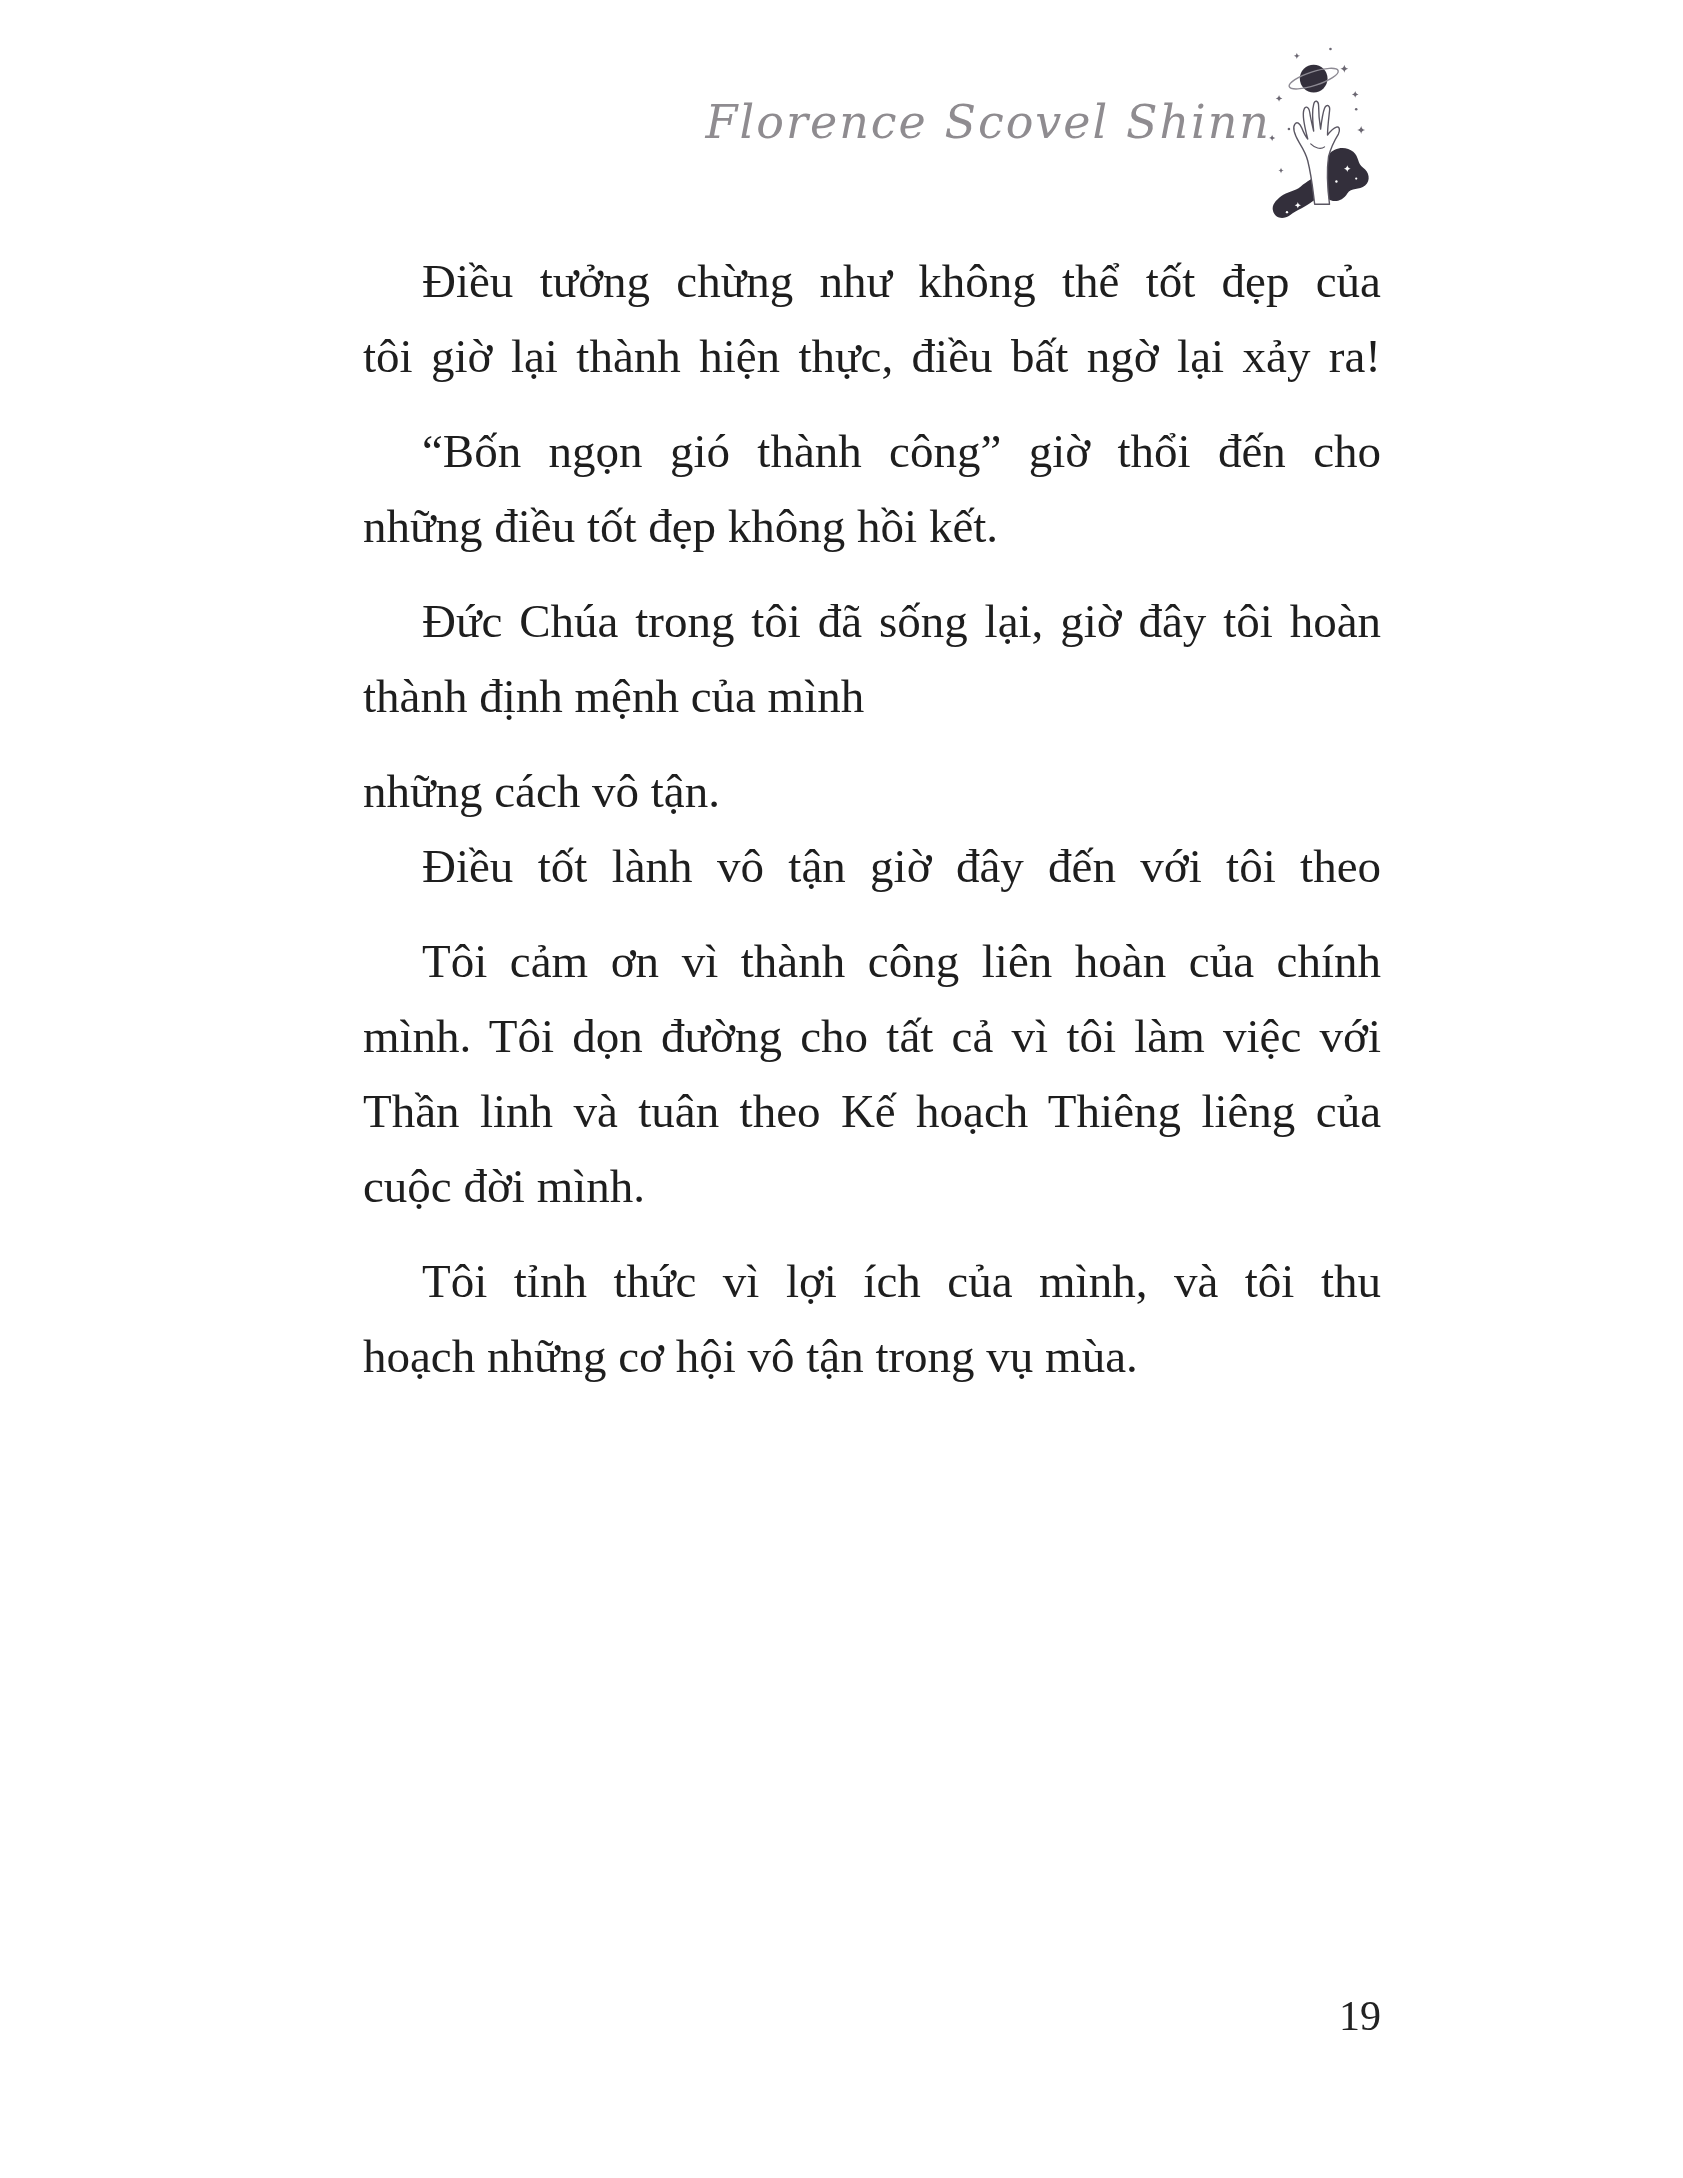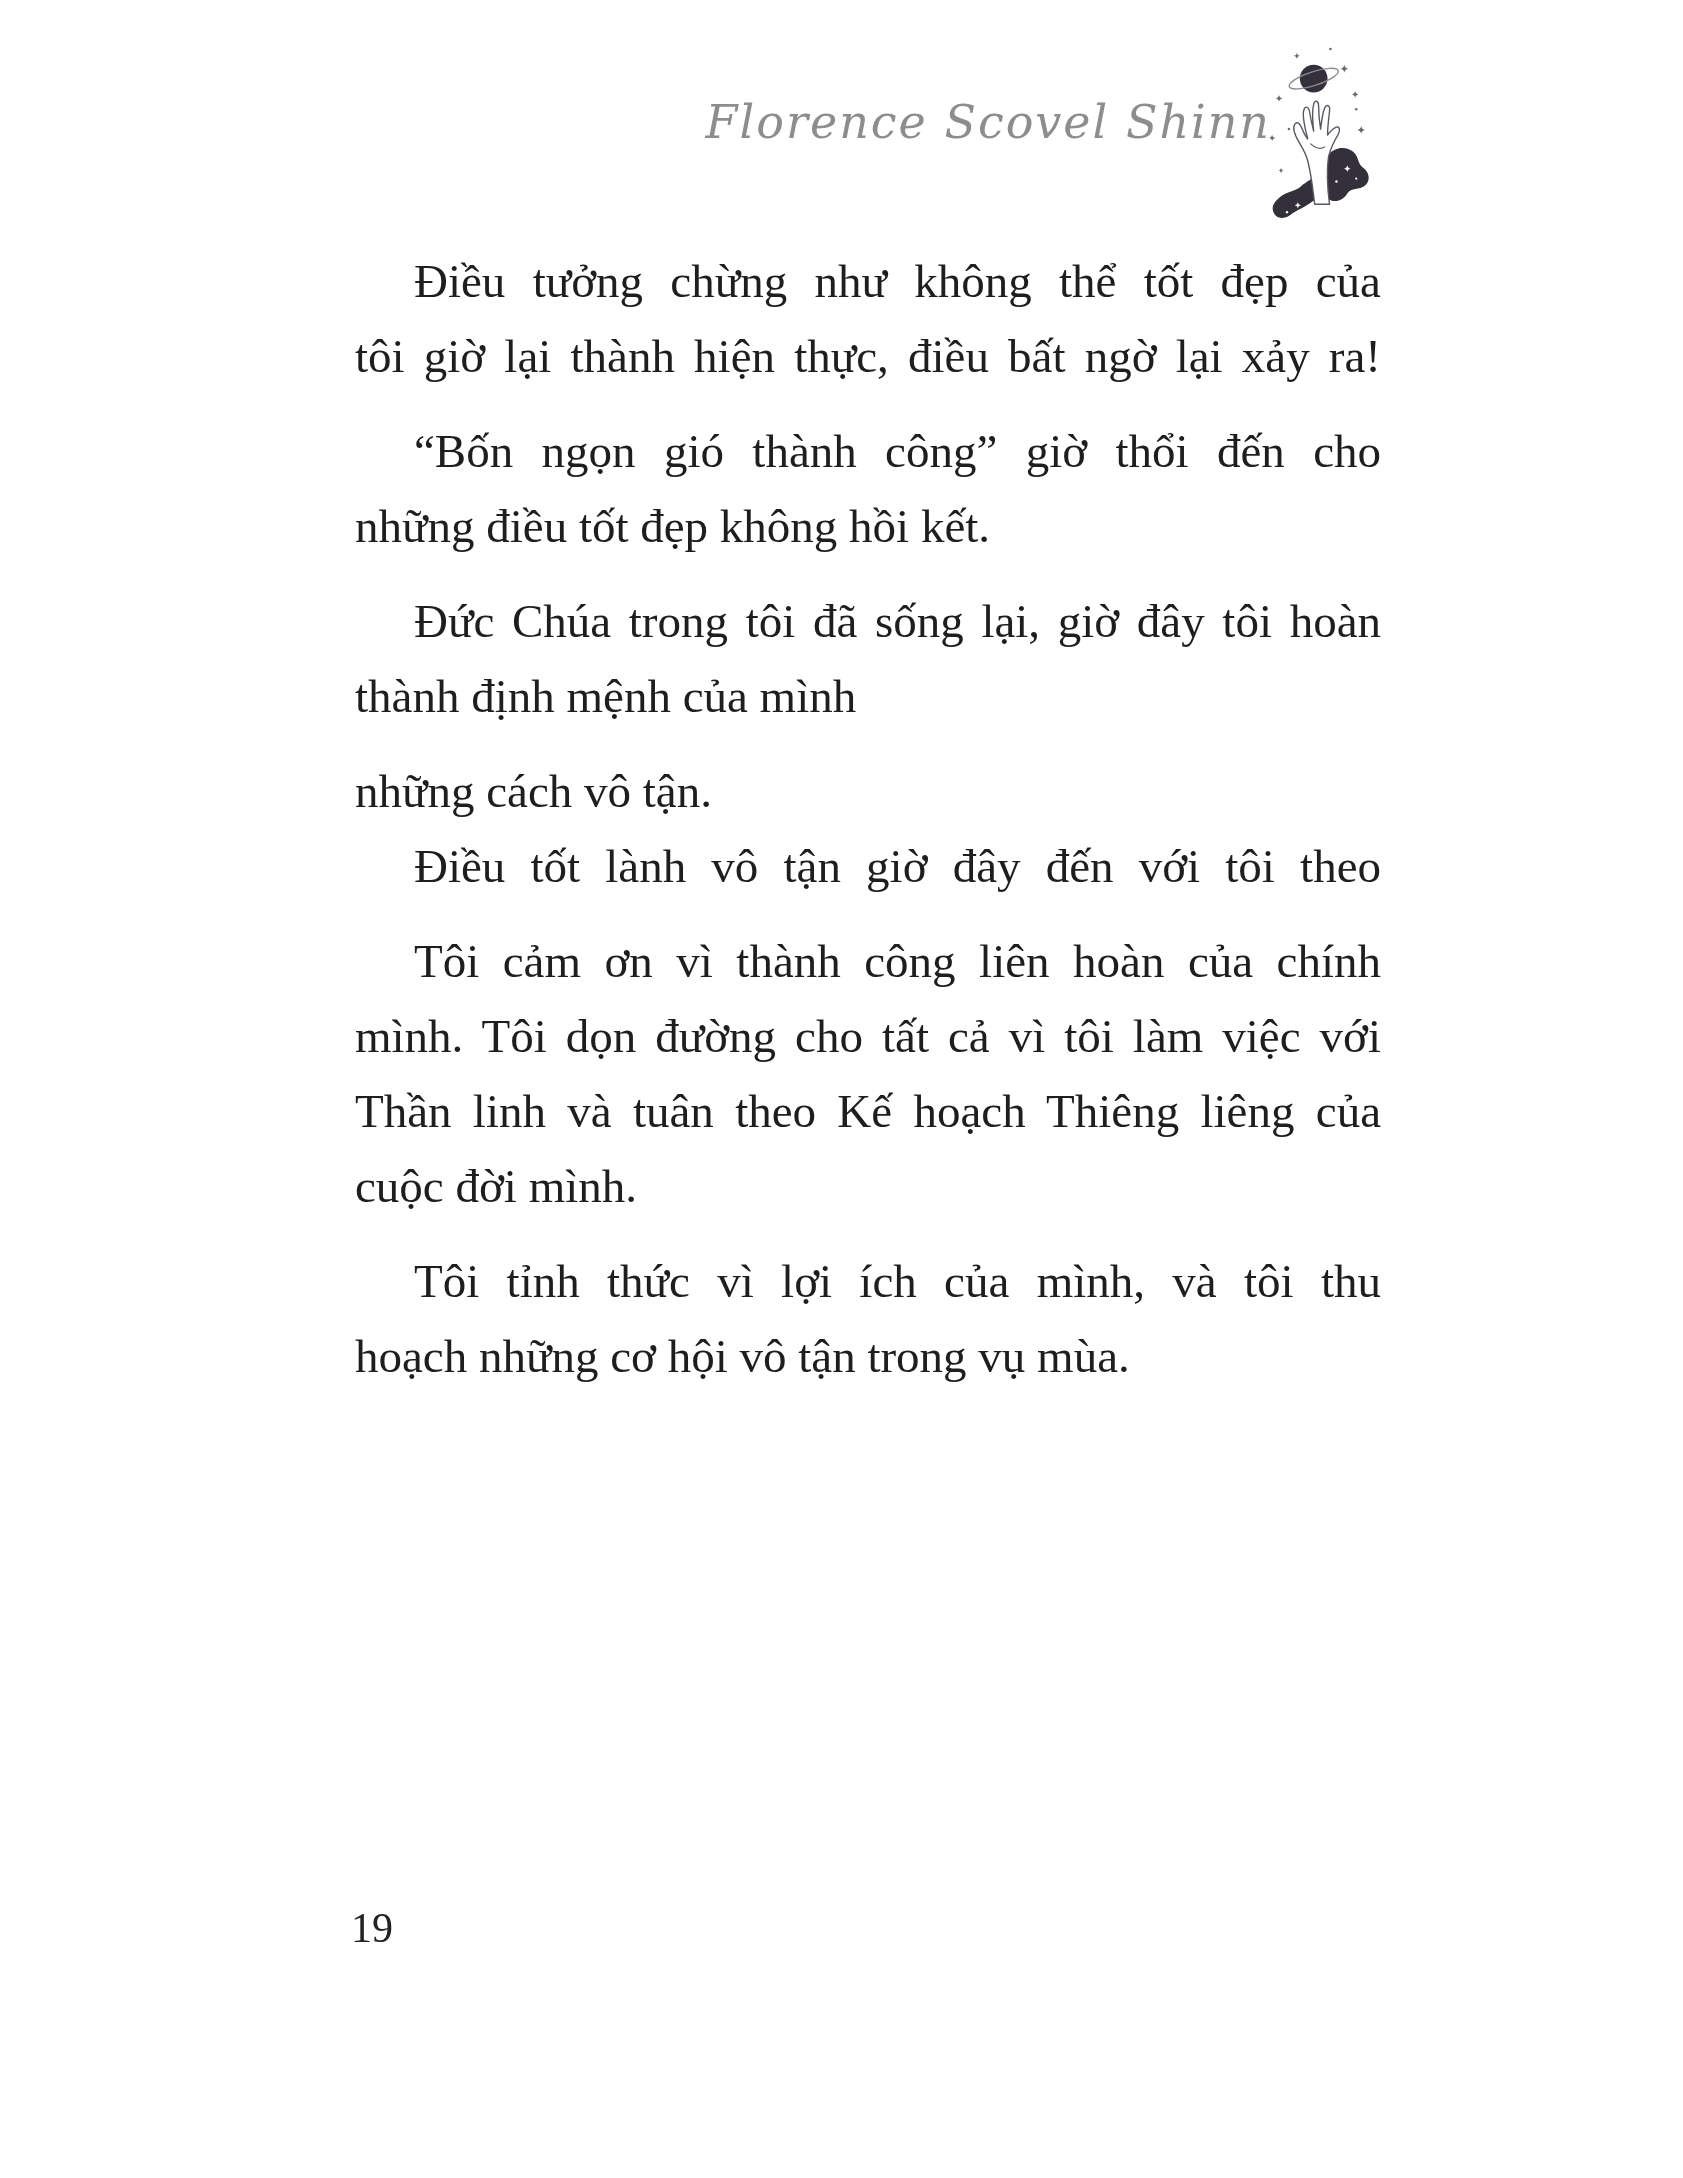--- a/index.html
+++ b/index.html
@@ -33,34 +33,34 @@
   }
   .body-text {
     position: absolute;
     left: 351px;
     top: 244px;
     width: 1030px;
     font-size: 47px;
     line-height: 75px;
     color: #1e1e1e;
   }
-  .paragraph { margin: 0 0 20px 4px; }
+  .paragraph { margin: 0 0 20px 12px; }
   .paragraph .line {
     text-align: justify;
     text-align-last: justify;
   }
   .paragraph .line.first { text-indent: 59px; }
   .paragraph .line.last { text-align-last: left; }
   .paragraph .line.last.fill { text-align-last: justify; }
   .page-number {
     position: absolute;
     left: 351px;
-    top: 1904px;
+    top: 1992px;
     width: 1030px;
-    text-align: left;
+    text-align: right;
     font-size: 42px;
     color: #222222;
   }
 </style>
 </head>
 <body>
 
 <div class="page">
 
   <div class="author-header">Florence Scovel Shinn</div>

